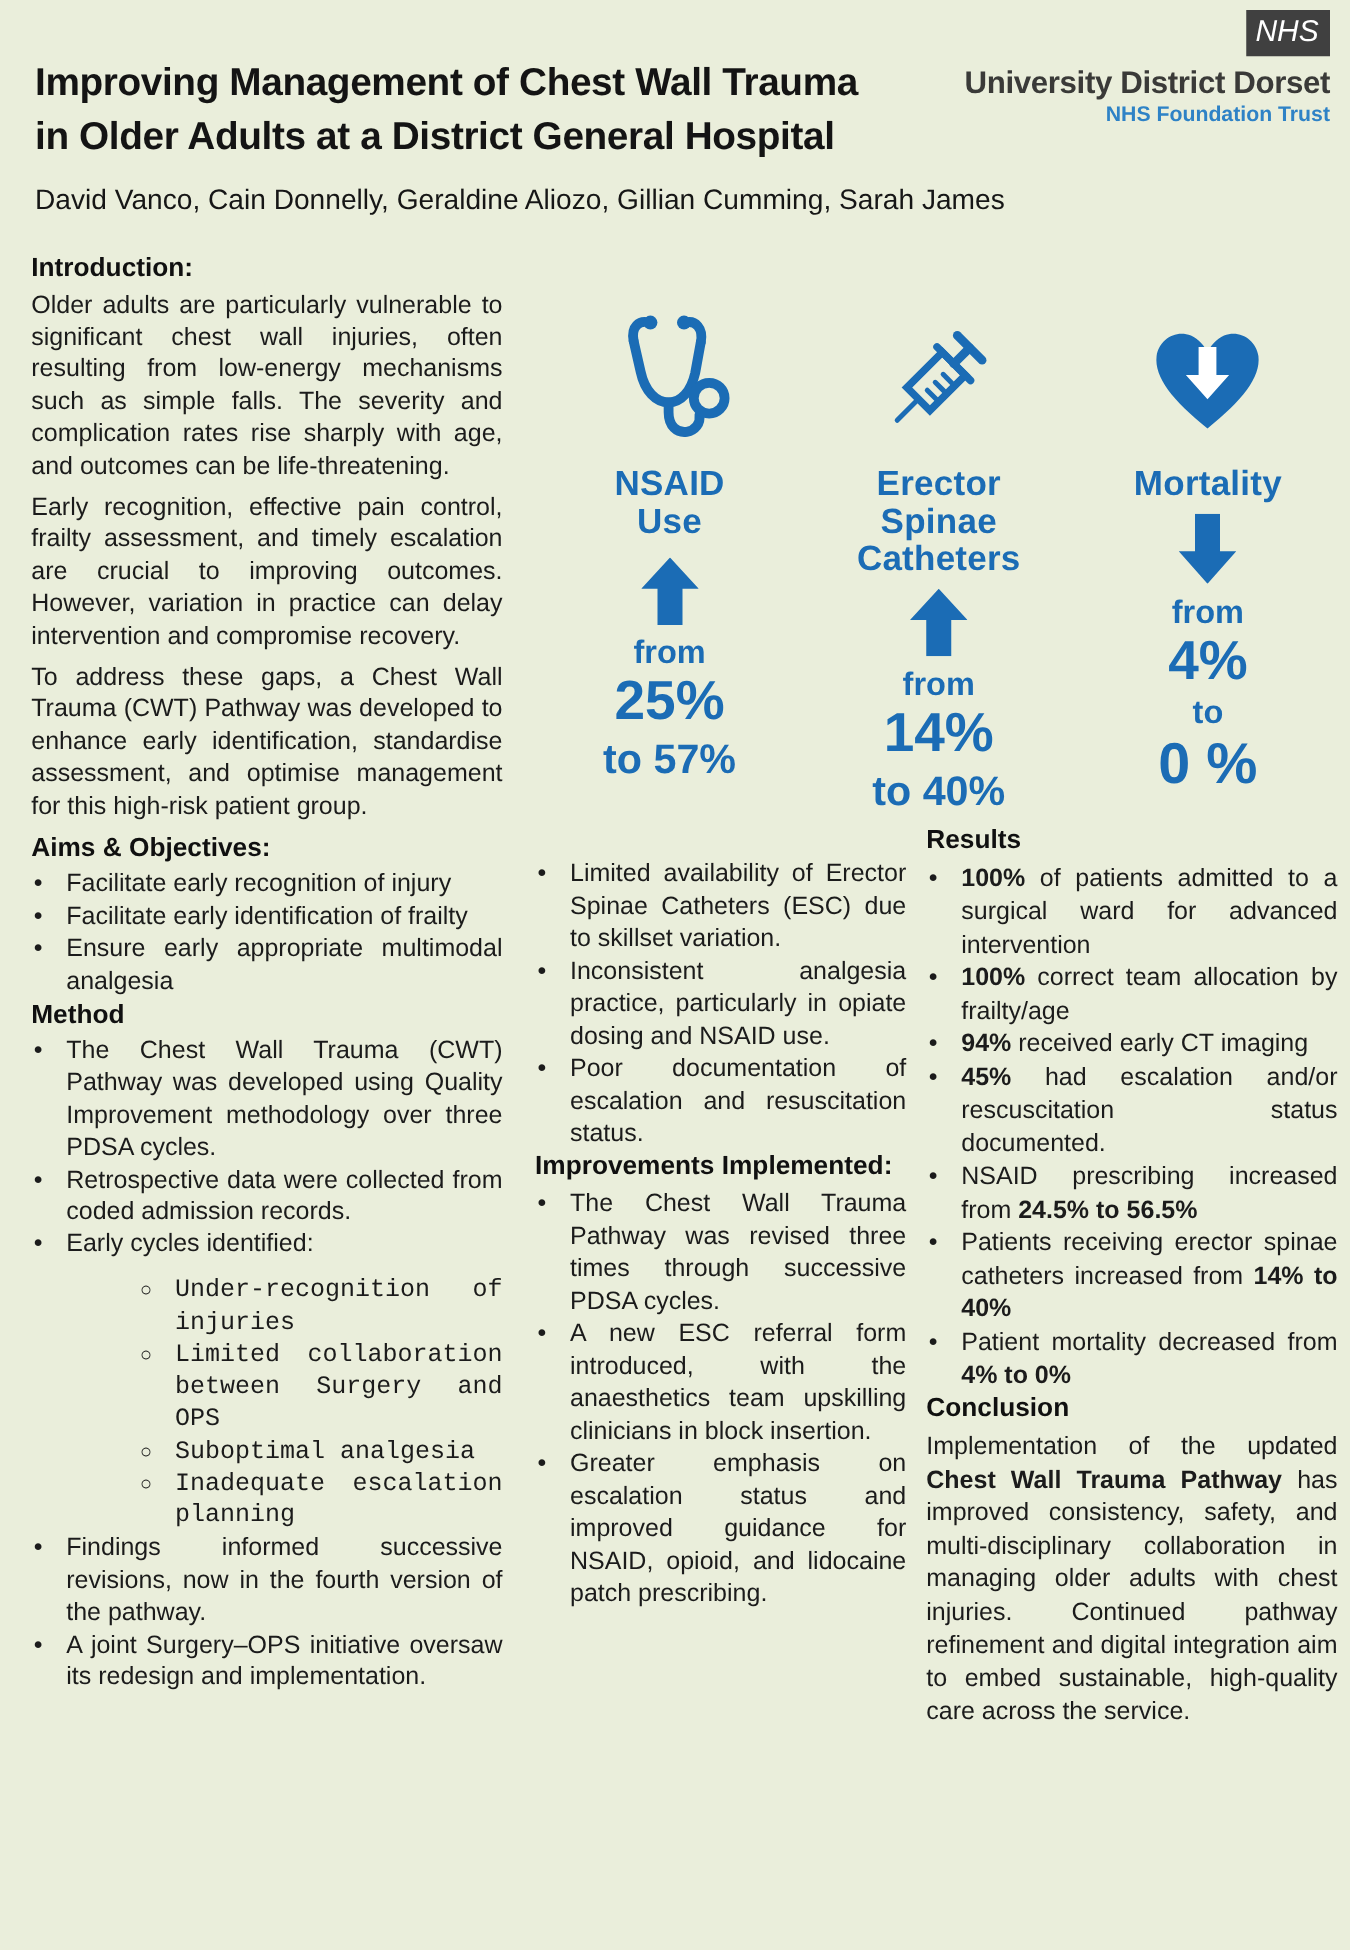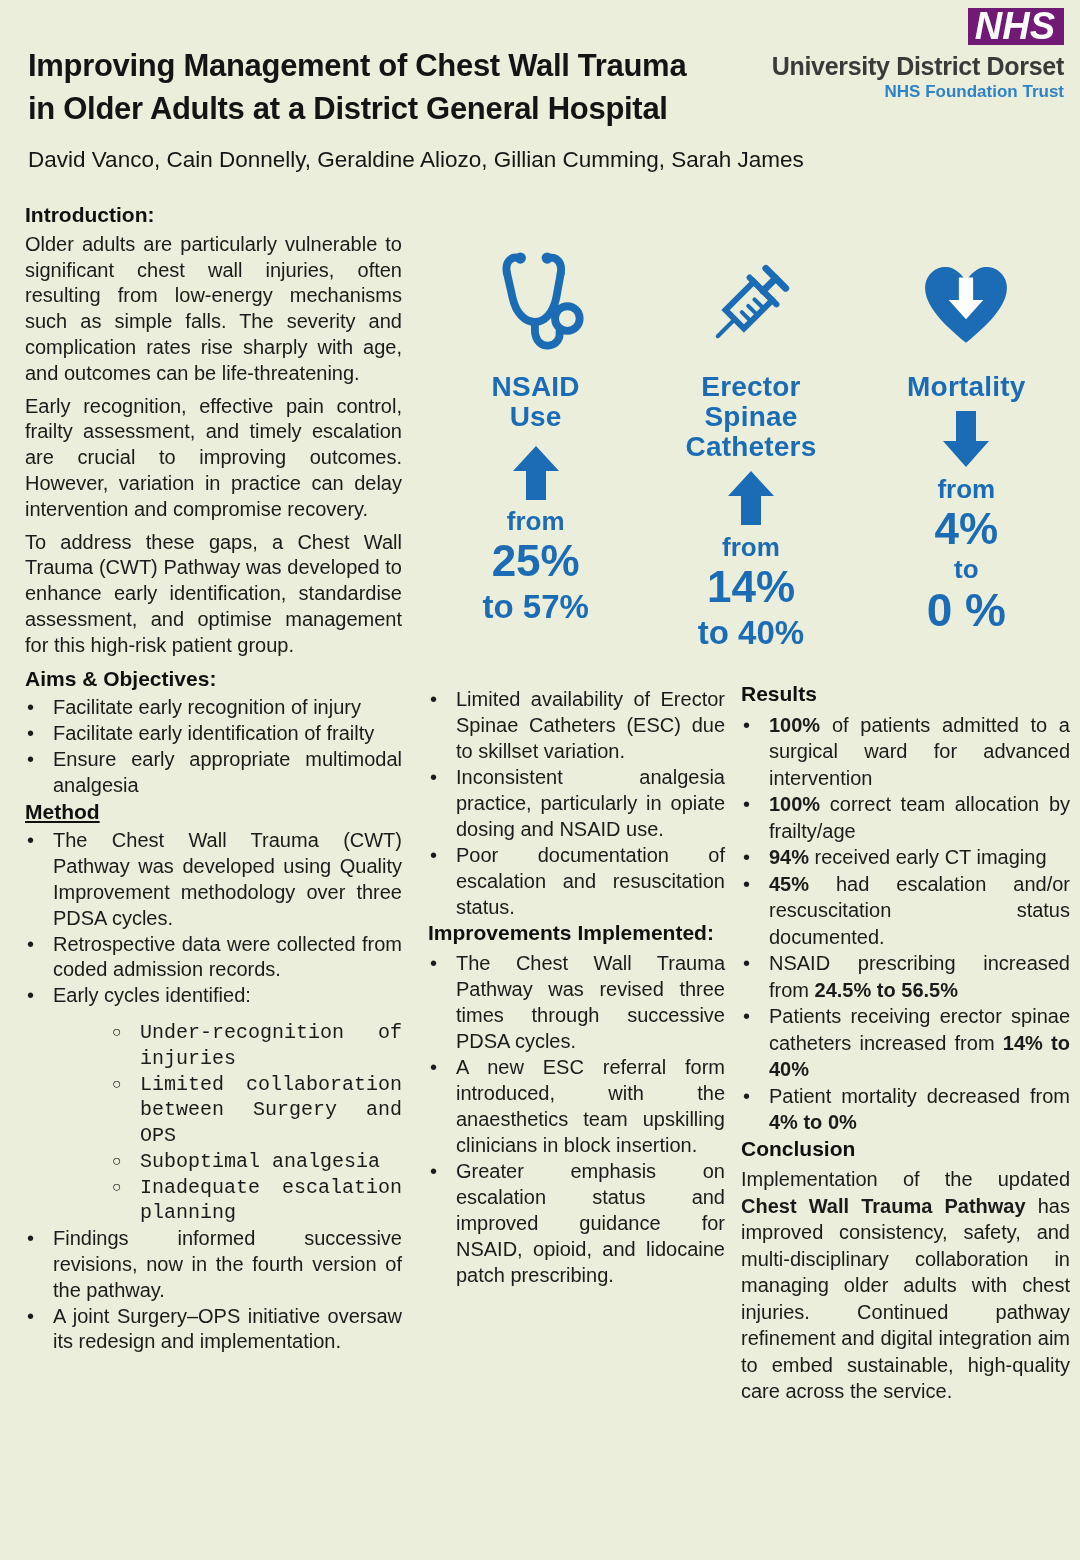--- a/index.html
+++ b/index.html
@@ -5,39 +5,39 @@
   html,body{margin:0;padding:0;background:#eaeedb;}
   .poster{
     position:relative;width:1080px;height:1560px;background:#eaeedb;
     font-family:"Liberation Sans","DejaVu Sans",sans-serif;color:#1b1b1b;overflow:hidden;
   }
   
   .title{position:absolute;left:28px;top:44px;width:730px;font-size:31px;line-height:43px;
     font-weight:700;color:#141414;letter-spacing:-0.3px;}
   .authors{position:absolute;left:28px;top:147px;font-size:22.5px;color:#161616;}
   .logo{position:absolute;top:8px;right:16px;text-align:right;}
-  .logo-box{display:inline-block;background:#701a75;color:#ffffff;font-weight:700;font-style:italic;
-    font-size:38px;line-height:34px;padding:1px 9px 2px 7px;}
+  .logo-box{display:inline-block;background:#404040;color:#ffffff;font-weight:400;font-style:italic;
+    font-size:24px;line-height:34px;padding:1px 9px 2px 7px;}
   .logo-org{margin-top:7px;font-size:25px;font-weight:700;color:#3a3a38;letter-spacing:-0.3px;}
   .logo-trust{margin-top:1px;font-size:17px;font-weight:700;color:#2e82c6;}
   
   .col{position:absolute;text-align:justify;}
   .col-left{left:25px;top:202px;width:377px;font-size:20px;line-height:25.8px;}
   .col-mid{left:428px;top:686px;width:297px;font-size:20px;line-height:26px;}
-  .col-right{left:741px;top:681px;width:329px;font-size:20px;line-height:26.5px;}
+  .col-right{left:741px;top:659px;width:329px;font-size:20px;line-height:26.5px;}
   h2.sec{font-size:21px;font-weight:700;margin:0 0 4px 0;text-align:left;color:#101010;}
   p.para{margin:0 0 7px 0;}
   ul.blt{list-style:none;margin:0;padding:0;}
   ul.blt>li{position:relative;padding-left:28px;}
   ul.blt>li::before{content:"\2022";position:absolute;left:2px;top:0;}
   ul.sub{list-style:none;margin:11px 0 0 87px;padding:0;font-family:Liberation Mono, monospace;}
   ul.sub>li{position:relative;padding-left:28px;}
   ul.sub>li::before{content:"\25CB";position:absolute;left:0;top:1px;font-size:16px;}
   .mt-aims{margin-top:44px;}
-  .mt-method{margin-top:25px;text-decoration:underline;}
+  .mt-method{margin-top:25px;}
   .mt-improve{margin-top:36px;}
   .mt-concl{margin-top:27px;}
   b{font-weight:700;}
   
   .infographic{position:absolute;left:428px;top:248px;width:646px;display:flex;color:#1b6cb5;}
   .info-item{flex:1;display:flex;flex-direction:column;align-items:center;text-align:center;}
   .info-icon{height:124px;display:flex;align-items:flex-start;justify-content:center;}
   .info-label{font-size:28px;font-weight:600;line-height:30px;letter-spacing:0.2px;}
   .info-arrow{margin:14px 0 6px;line-height:0;}
   .info-arrow.tight{margin:9px 0 7px;}

